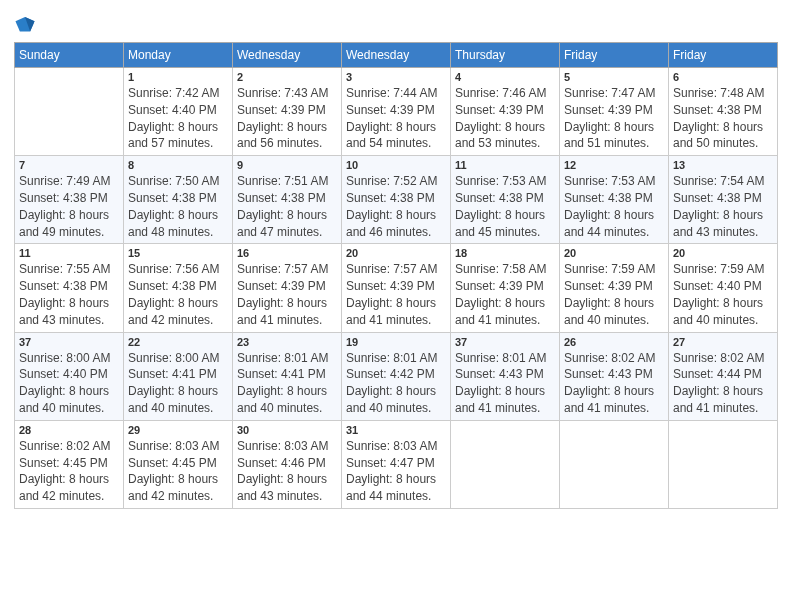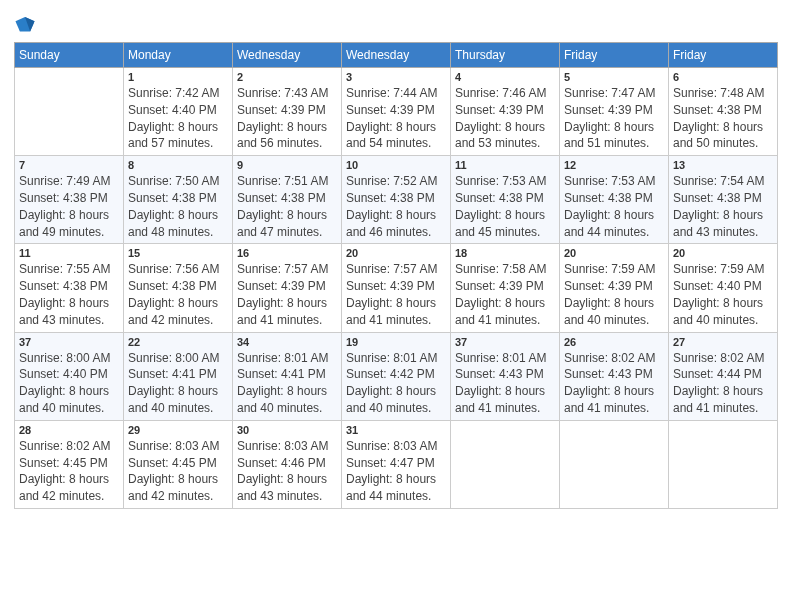--- a/index.html
+++ b/index.html
@@ -228,21 +228,21 @@
         <tr>
           <td>
             <span class="day-number">37</span>
             <div class="day-info">Sunrise: 8:00 AM<br>Sunset: 4:40 PM<br>Daylight: 8 hours and 40 minutes.</div>
           </td>
           <td>
             <span class="day-number">22</span>
             <div class="day-info">Sunrise: 8:00 AM<br>Sunset: 4:41 PM<br>Daylight: 8 hours and 40 minutes.</div>
           </td>
           <td>
-            <span class="day-number">34</span>
+            <span class="day-number">23</span>
             <div class="day-info">Sunrise: 8:01 AM<br>Sunset: 4:41 PM<br>Daylight: 8 hours and 40 minutes.</div>
           </td>
           <td>
             <span class="day-number">19</span>
             <div class="day-info">Sunrise: 8:01 AM<br>Sunset: 4:42 PM<br>Daylight: 8 hours and 40 minutes.</div>
           </td>
           <td>
             <span class="day-number">37</span>
             <div class="day-info">Sunrise: 8:01 AM<br>Sunset: 4:43 PM<br>Daylight: 8 hours and 41 minutes.</div>
           </td>

